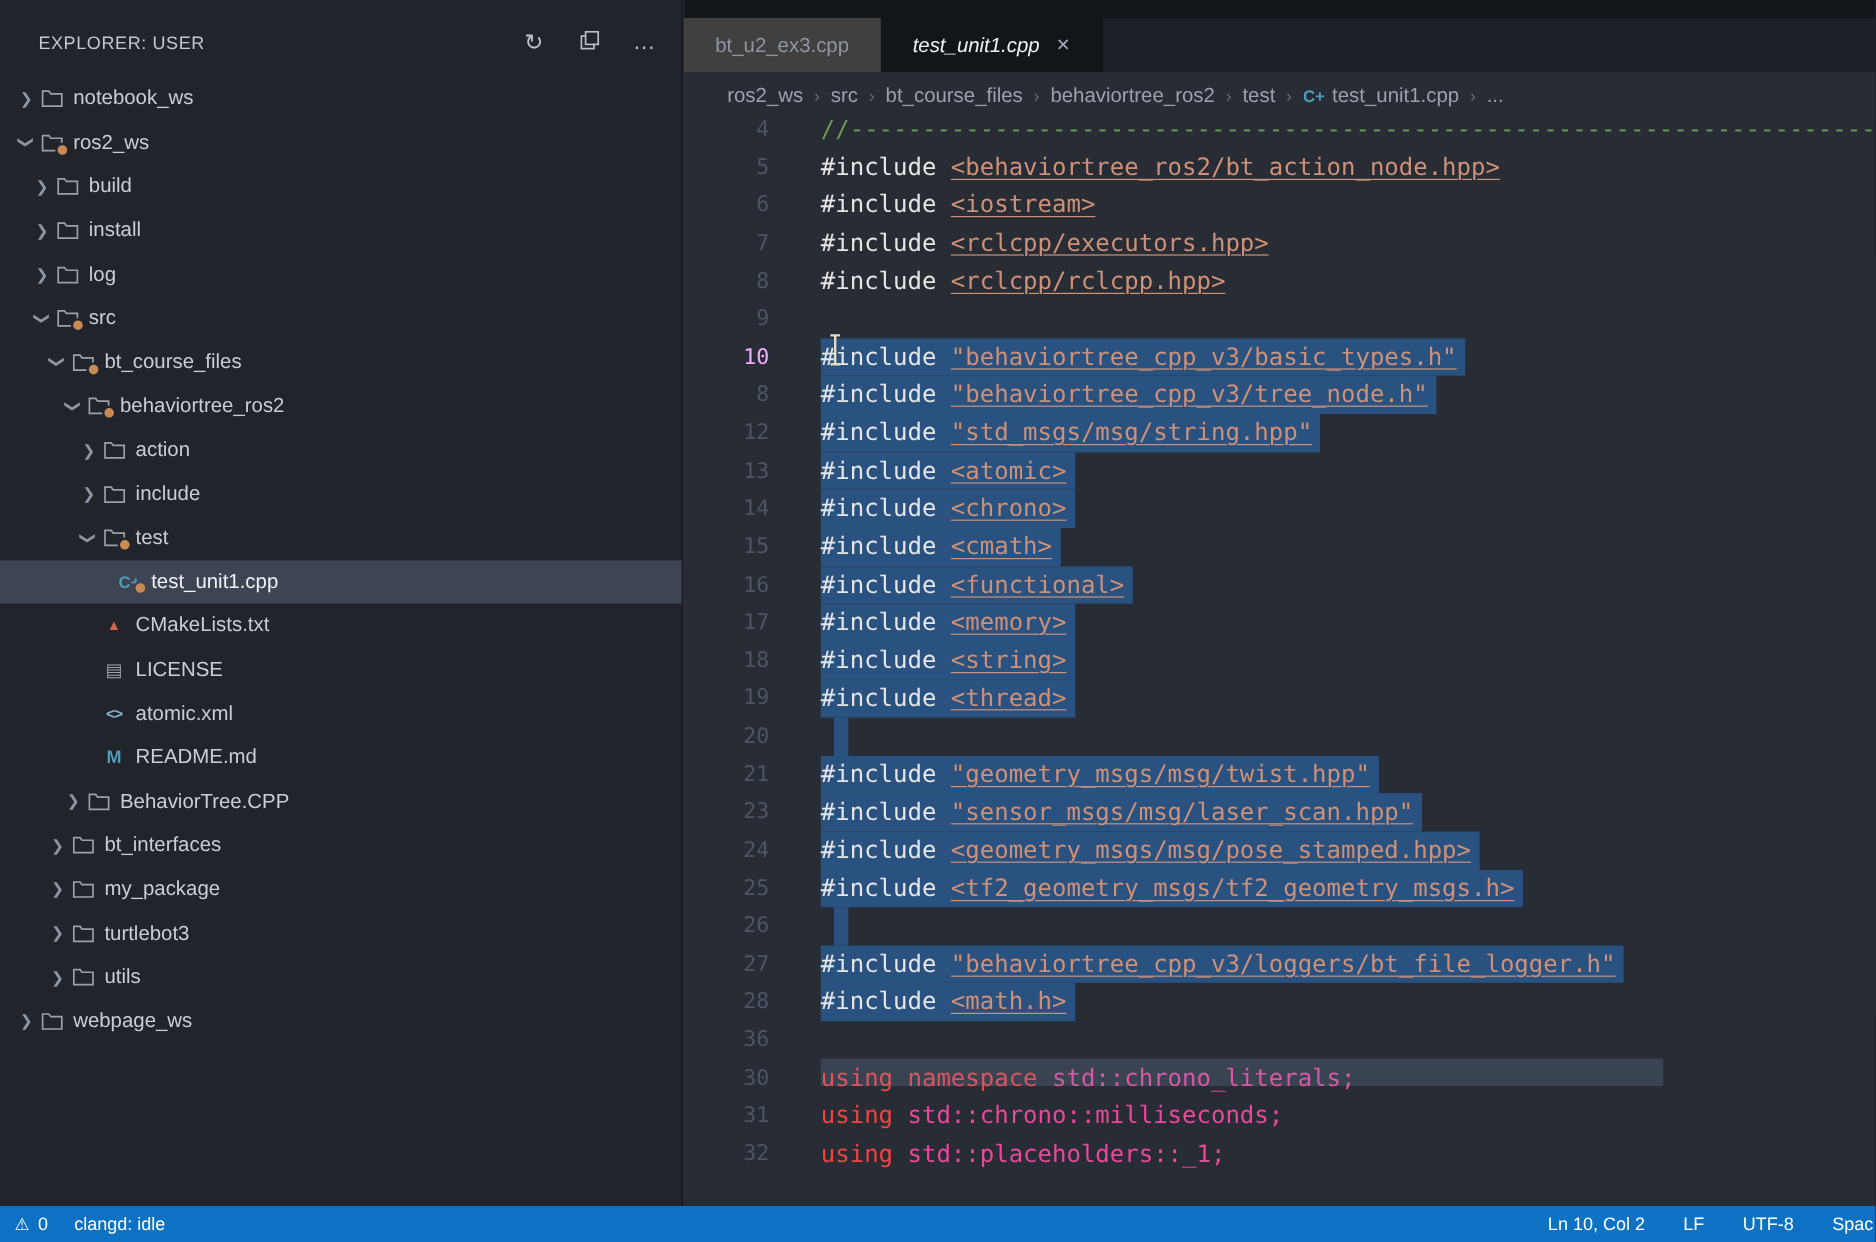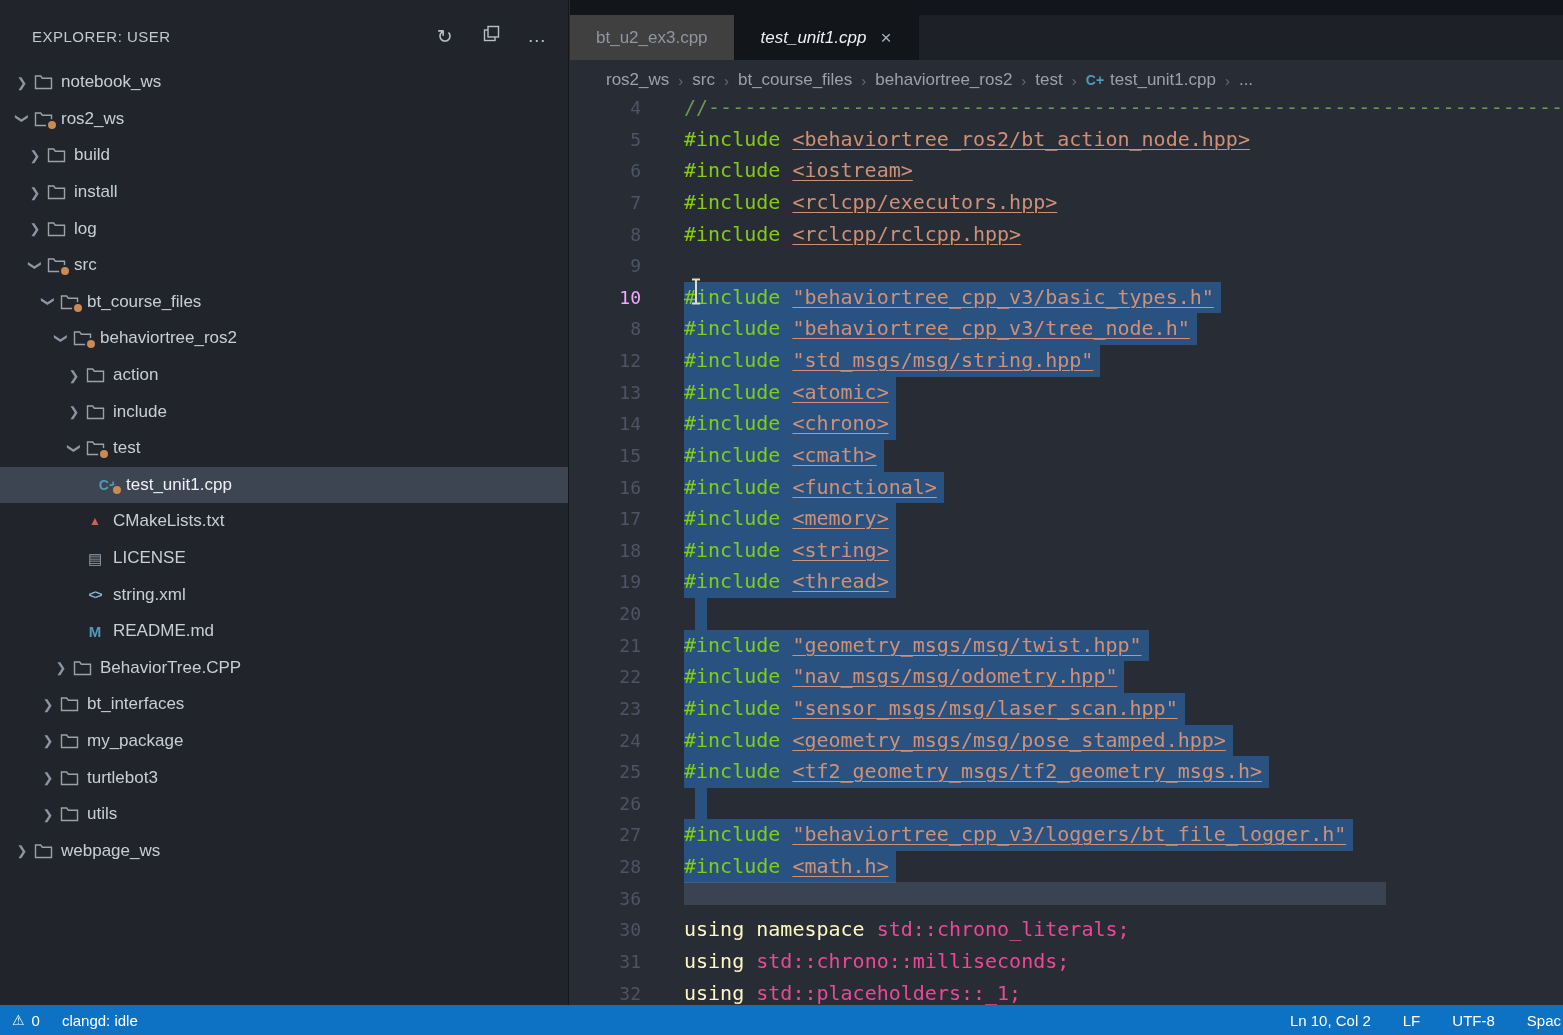--- a/index.html
+++ b/index.html
@@ -47,22 +47,22 @@
 
   .code-area { position:absolute; left:0; top:100px; right:0; bottom:0; overflow:hidden; }
   .lines { margin-top:-8px; }
   .cline { display:flex; height:31.64px; line-height:31.64px; white-space:pre;
            font-family:"DejaVu Sans Mono", monospace; }
   .lnum { width:71px; text-align:right; color:#4d5565; font-size:18px; flex:none; }
   .lnum.active { color:#f0abfc; }
   .ltext { margin-left:43px; font-size:20px; display:flex; align-items:stretch; }
   .ltext span { display:inline-block; white-space:pre; }
   .tk-c { color:#6a9955; }
-  .tk-p { color:#84cc16; }
-  .tk-k { color:#fef9c3; }
+  .tk-p { color:#e5e5e5; }
+  .tk-k { color:#ef4444; }
   .tk-s { color:#ce9178; text-decoration:underline; text-underline-offset:3px; text-decoration-thickness:1px; }
   .tk-t { color:#ec4899; }
   .sel { display:flex; align-items:center; background:#2a5280; padding-right:7px; height:100%; }
   .sel.sel-empty { width:12px; margin-left:11px; }
 
   .hscroll { position:absolute; left:114px; top:882px; width:702px; height:23px;
              background:rgba(125,158,205,.20); }
   .ibeam { position:absolute; left:119px; top:278px; width:14px; height:27px; pointer-events:none; }
 
   
@@ -210,21 +210,21 @@
     <span class="ficon">
             <span class="badge b-license">▤</span>
           </span>
     <span class="label">LICENSE</span>
   </div>
         <div class="row" style="padding-left: 64px;">
     <span class="chev hidden">❯</span>
     <span class="ficon">
             <span class="badge b-xml">&lt;&gt;</span>
           </span>
-    <span class="label">string.xml</span>
+    <span class="label">atomic.xml</span>
   </div>
         <div class="row" style="padding-left: 64px;">
     <span class="chev hidden">❯</span>
     <span class="ficon">
             <span class="badge b-md">M</span>
           </span>
     <span class="label">README.md</span>
   </div>
         <div class="row" style="padding-left: 51px;">
     <span class="chev">❯</span>
@@ -398,24 +398,20 @@
     <span class="lnum">19</span>
     <span class="ltext"><span class="sel"><span class="tk-p">#include</span><span class="tk-t"> </span><span class="tk-s">&lt;thread&gt;</span></span></span>
   </div>
           <div class="cline">
     <span class="lnum">20</span>
     <span class="ltext"><span class="sel sel-empty"></span></span>
   </div>
           <div class="cline">
     <span class="lnum">21</span>
     <span class="ltext"><span class="sel"><span class="tk-p">#include</span><span class="tk-t"> </span><span class="tk-s">"geometry_msgs/msg/twist.hpp"</span></span></span>
-  </div>
-          <div class="cline">
-    <span class="lnum">22</span>
-    <span class="ltext"><span class="sel"><span class="tk-p">#include</span><span class="tk-t"> </span><span class="tk-s">"nav_msgs/msg/odometry.hpp"</span></span></span>
   </div>
           <div class="cline">
     <span class="lnum">23</span>
     <span class="ltext"><span class="sel"><span class="tk-p">#include</span><span class="tk-t"> </span><span class="tk-s">"sensor_msgs/msg/laser_scan.hpp"</span></span></span>
   </div>
           <div class="cline">
     <span class="lnum">24</span>
     <span class="ltext"><span class="sel"><span class="tk-p">#include</span><span class="tk-t"> </span><span class="tk-s">&lt;geometry_msgs/msg/pose_stamped.hpp&gt;</span></span></span>
   </div>
           <div class="cline">

